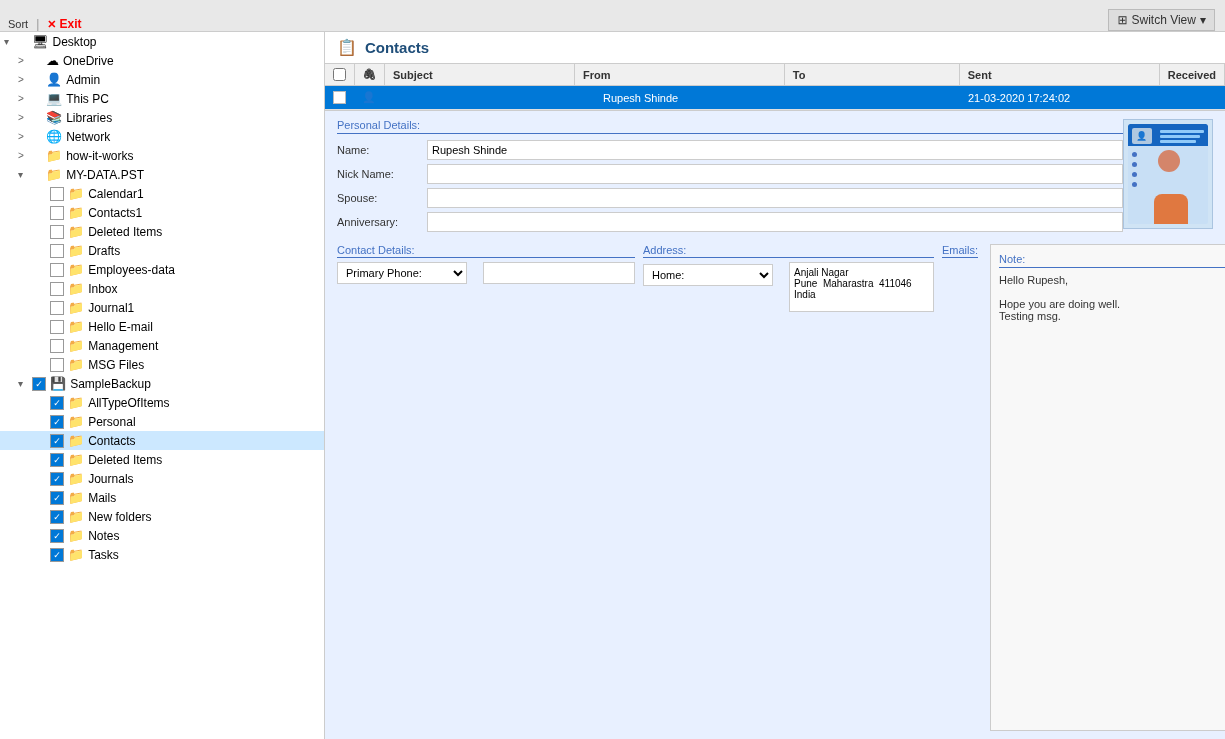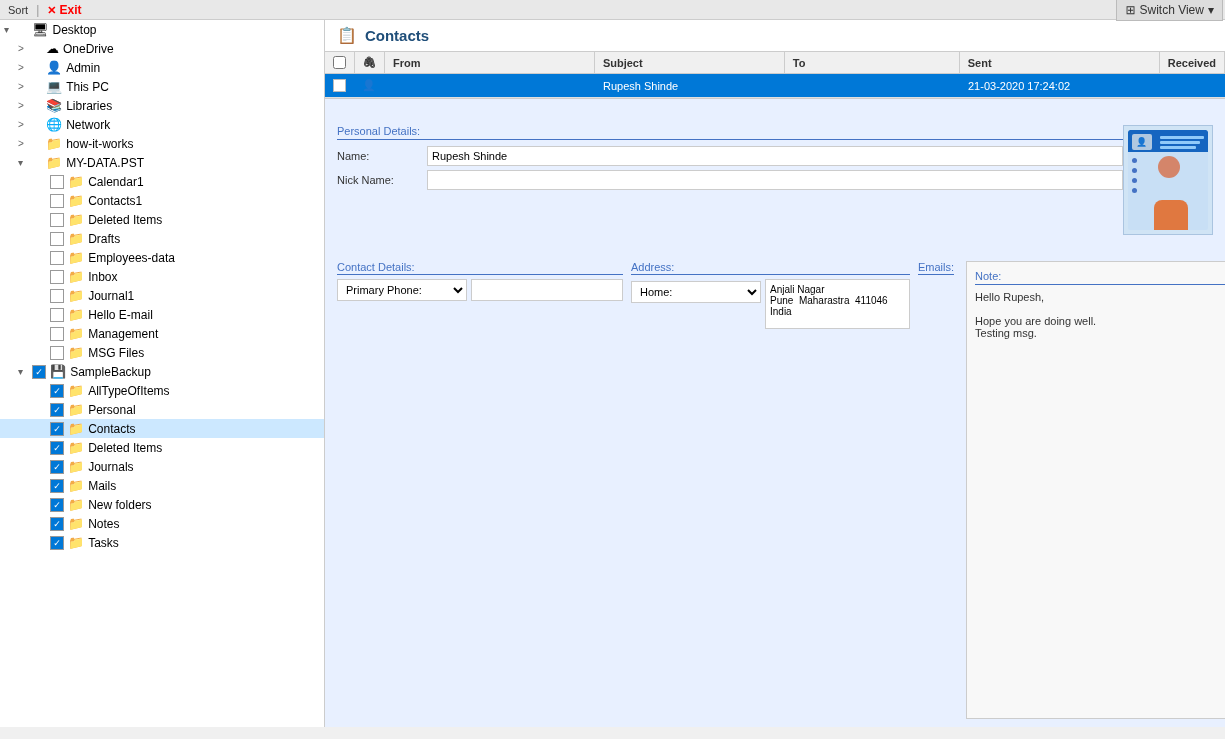--- a/index.html
+++ b/index.html
@@ -1,26 +1,26 @@
 <!DOCTYPE html>
 <html><head>
   <meta charset="utf-8">
   <style>
     * { box-sizing: border-box; margin: 0; padding: 0; font-family: 'Segoe UI', Tahoma, sans-serif; font-size: 12px; }
     body { background: #f0f0f0; width: 1225px; height: 739px; overflow: hidden; }
 
     
     .top-bar {
-      height: 20px;
+      height: 32px;
       background: #e8e8e8;
       border-bottom: 1px solid #ccc;
       display: flex;
-      align-items: center;
+      align-items: flex-end;
       justify-content: flex-end;
-      padding-right: 2px;
+      padding-right: 10px;
       position: relative;
     }
     .top-bar-left {
       position: absolute;
       left: 8px;
       display: flex;
       align-items: center;
       gap: 8px;
     }
     .top-bar-sort {
@@ -195,21 +195,21 @@
     .detail-area {
       flex: 1;
       display: flex;
       flex-direction: column;
       background: #e8f0ff;
       overflow-y: auto;
     }
 
     .detail-top {
       display: flex;
-      padding: 26px 12px;
+      padding: 8px 12px;
       gap: 0;
     }
 
     .personal-section {
       flex: 1;
     }
     .section-title {
       font-size: 11px;
       color: #4472c4;
       border-bottom: 1px solid #4472c4;
@@ -268,21 +268,21 @@
       font-size: 11px;
       color: #4472c4;
       border-bottom: 1px solid #4472c4;
       margin-bottom: 4px;
       padding-bottom: 1px;
     }
 
     .dropdown-row {
       display: flex;
       align-items: center;
-      gap: 4px;
+      gap: 16px;
     }
     .field-select {
       width: 130px;
       height: 22px;
       border: 1px solid #ccc;
       background: white;
       font-size: 11px;
       padding: 0 4px;
     }
     .field-input-wide {
@@ -531,22 +531,22 @@
       <span class="contacts-icon">📋</span>
       <span class="contacts-title">Contacts</span>
     </div>
 
     <div class="table-area">
       <div class="table-header">
         <div class="th check-col">
             <input type="checkbox" style="">
           </div>
         <div class="th icon-col">🖇</div>
+        <div class="th subject-col">Subject</div>
         <div class="th from-col">From</div>
-        <div class="th subject-col">Subject</div>
         <div class="th to-col">To</div>
         <div class="th sent-col">Sent</div>
         <div class="th received-col">Received</div>
       </div>
       <div id="table-body">
       <div class="table-row selected">
     <div class="td check-col">
               <span class="td-checkbox"></span>
             </div>
     <div class="td icon-col">👤</div>
@@ -565,20 +565,28 @@
         <div class="personal-section">
           <div class="section-title">Personal Details:</div>
           <div class="field-row">
             <span class="field-label">Name:</span>
             <input class="field-input" type="text" value="Rupesh Shinde" style="">
           </div>
           <div class="field-row">
             <span class="field-label">Nick Name:</span>
             <input class="field-input" type="text" style="">
           </div>
+          <div class="field-row">
+            <span class="field-label">Spouse:</span>
+            <input class="field-input" type="text" style="">
+          </div>
+          <div class="field-row">
+            <span class="field-label">Anniversary:</span>
+            <input class="field-input" type="text" style="">
+          </div>
         </div>
 
         <div class="contact-avatar">
           <div style="width:80px; height:100px; position:relative; background:#c8dff5; border-radius:2px; overflow:hidden;">
 
             <div style="position:absolute; top:0; left:0; right:0; height:22px; background:#1565c0; border-radius:2px 2px 0 0;"></div>
 
             <div style="position:absolute; top:6px; left:32px; right:4px; height:3px; background:#90caf9; border-radius:1px;"></div>
             <div style="position:absolute; top:11px; left:32px; right:8px; height:3px; background:#90caf9; border-radius:1px;"></div>
             <div style="position:absolute; top:16px; left:32px; right:12px; height:3px; background:#90caf9; border-radius:1px;"></div>

